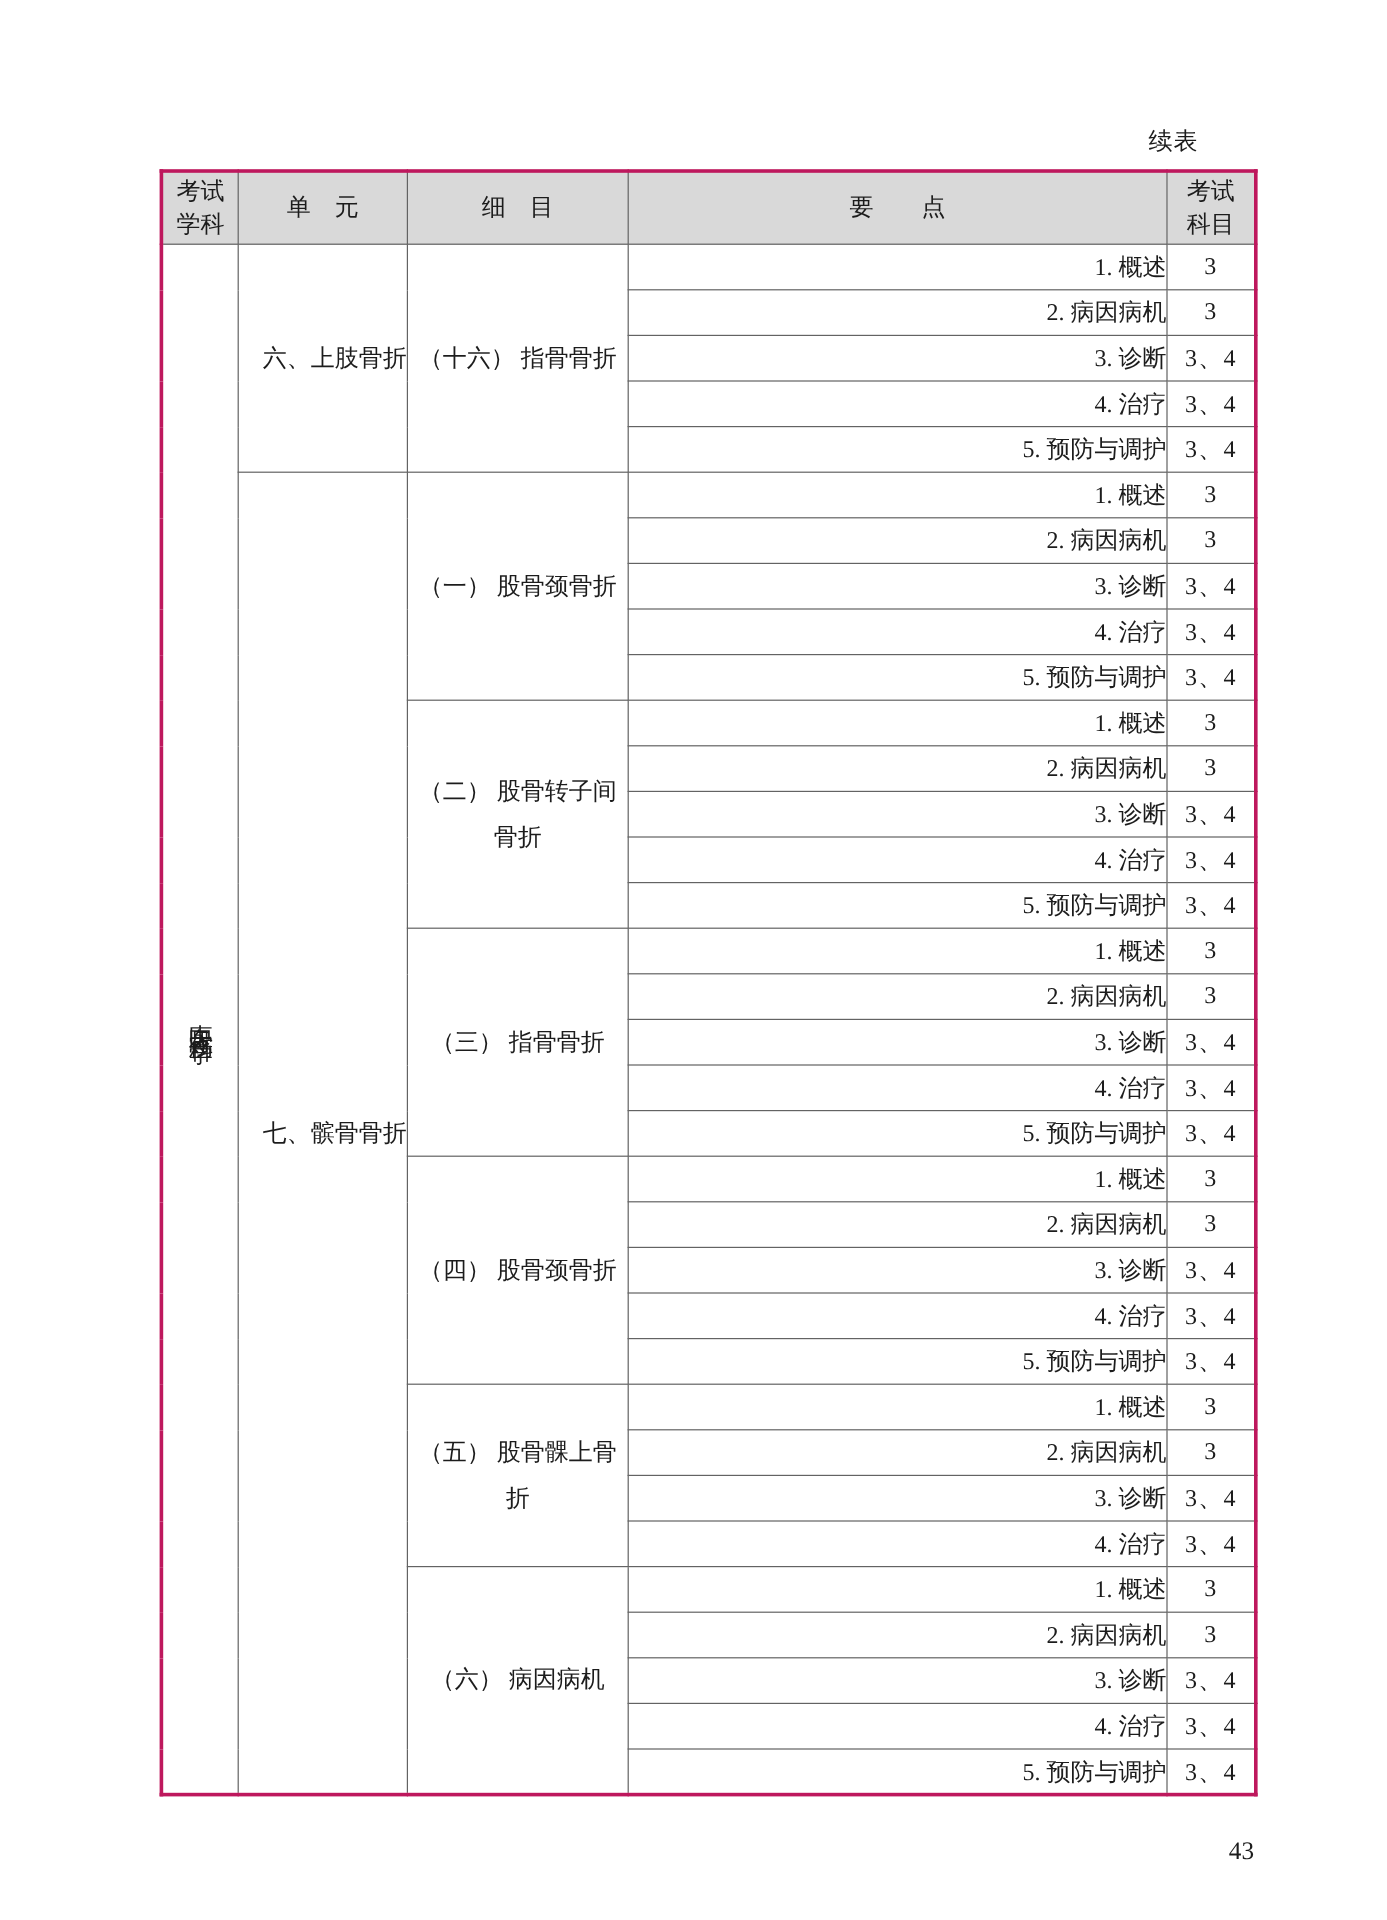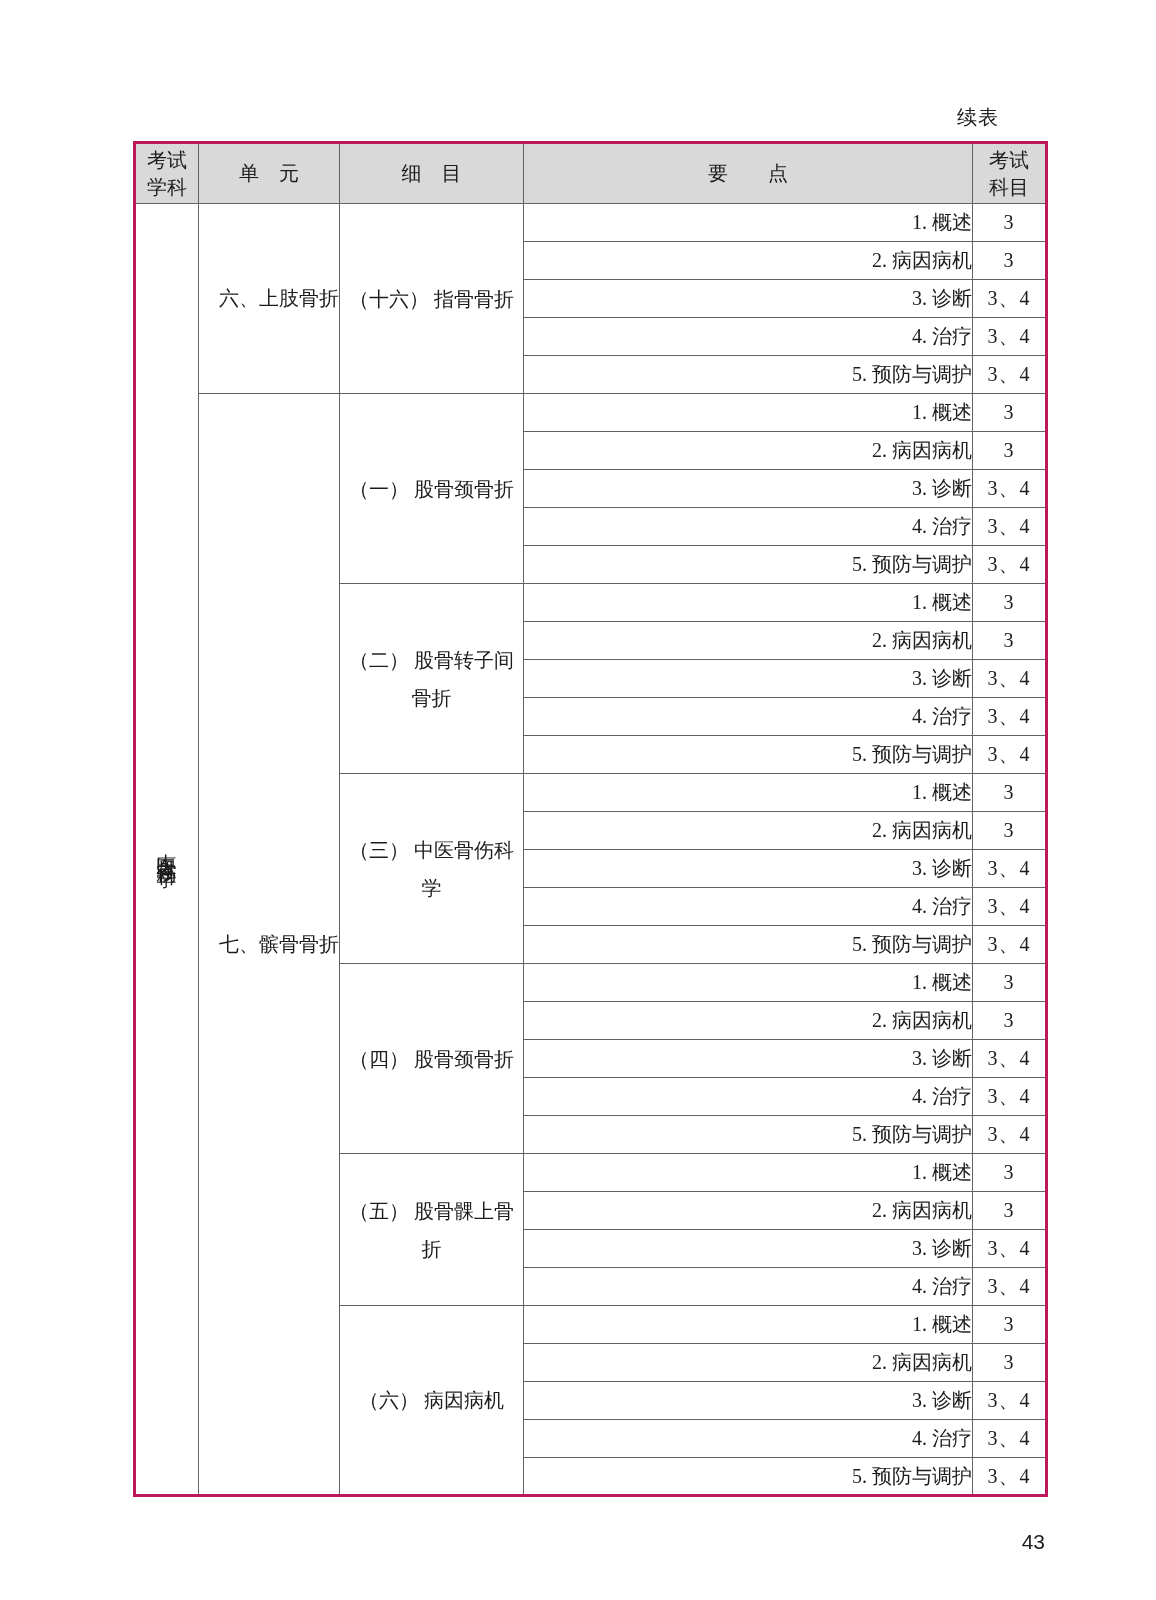--- a/index.html
+++ b/index.html
@@ -80,21 +80,21 @@
     font-size: 20px;
     line-height: 1.1;
   }
   .page-number {
     position: absolute;
     left: 133px;
     top: 1530px;
     width: 912px;
     text-align: right;
     font-size: 21px;
-    font-family: Liberation Sans, sans-serif;
+    font-family: Liberation Serif, serif;
   }
 </style>
 </head>
 <body>
 
 <div class="page">
 
   <div class="cont-note">续表</div>
 
   <table class="syllabus">
@@ -177,21 +177,21 @@
         </tr>
         <tr>
           <td class="point-cell">4. 治疗</td>
           <td class="score-cell">3、4</td>
         </tr>
         <tr>
           <td class="point-cell">5. 预防与调护</td>
           <td class="score-cell">3、4</td>
         </tr>
         <tr>
-          <td rowspan="5" class="detail-cell">（三） 中医骨伤科学</td>
+          <td rowspan="5" class="detail-cell">（三） 指骨骨折</td>
           <td class="point-cell">1. 概述</td>
           <td class="score-cell">3</td>
         </tr>
         <tr>
           <td class="point-cell">2. 病因病机</td>
           <td class="score-cell">3</td>
         </tr>
         <tr>
           <td class="point-cell">3. 诊断</td>
           <td class="score-cell">3、4</td>

